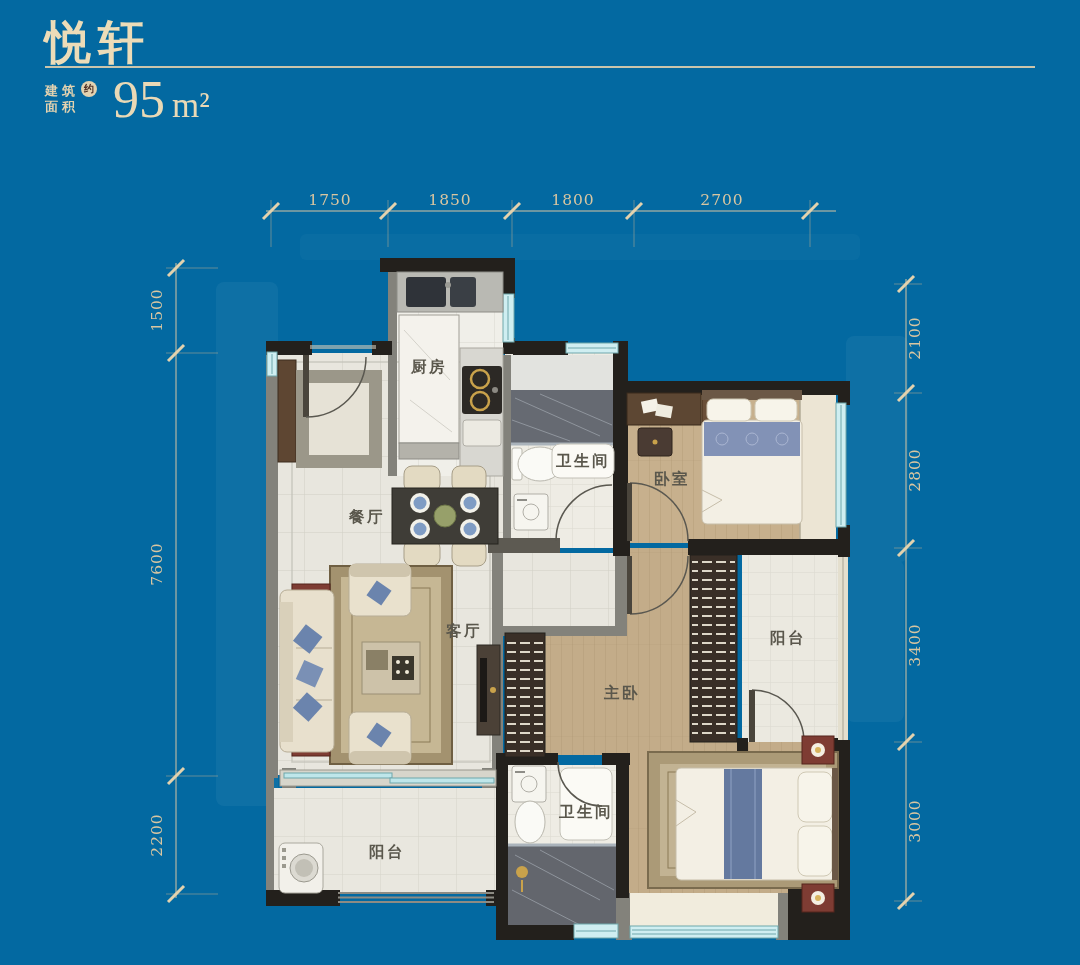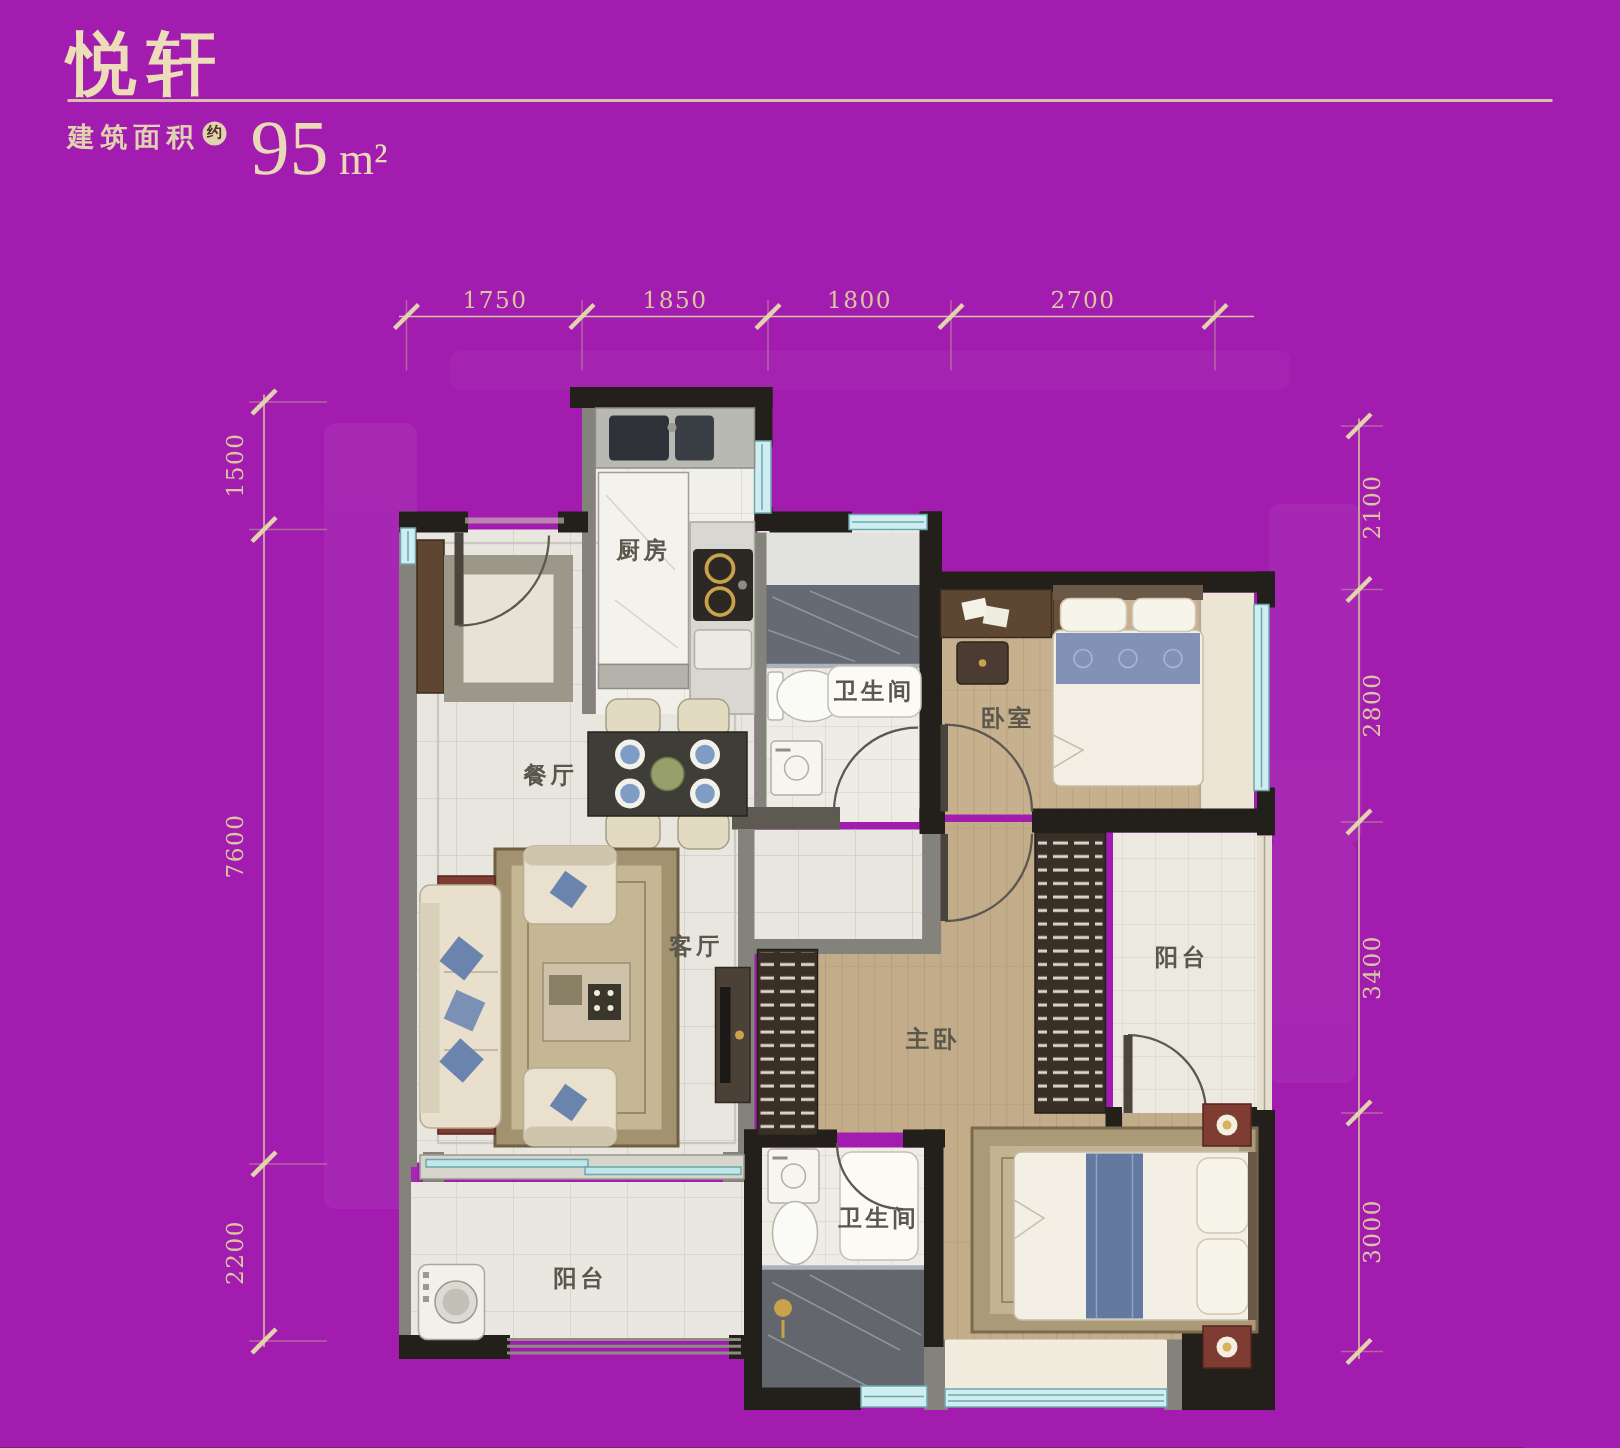--- a/index.html
+++ b/index.html
@@ -1,31 +1,31 @@
 <!DOCTYPE html>
 <html><head>
 <meta charset="utf-8">
 <style>
   html,body{margin:0;padding:0;background:#4f3228;}
-  #stage{position:relative;width:1080px;height:965px;background:#a21caf;overflow:hidden;
+  #stage{position:relative;width:1080px;height:965px;background:#0369a1;overflow:hidden;
          font-family:"Liberation Sans",sans-serif;}
   
   .hdr-title{position:absolute;left:45px;top:12px;font-size:46px;font-weight:800;
              letter-spacing:7px;color:#ecdcb8;}
   .hdr-rule{position:absolute;left:45px;top:66px;width:990px;height:2px;background:#e0cfad;opacity:.9;}
   .hdr-area{position:absolute;left:45px;top:78px;display:flex;align-items:flex-start;}
-  .area-label{display:flex;flex-direction:row;font-size:18px;line-height:16px;
+  .area-label{display:flex;flex-direction:column;font-size:13px;line-height:16px;
               letter-spacing:4px;color:#e2d2b0;font-weight:600;margin-top:5px;}
   .approx-badge{width:16px;height:16px;border-radius:50%;background:#e2d2b0;color:#4f3228;
                 font-size:10px;line-height:16px;text-align:center;font-weight:700;
                 margin-left:2px;margin-top:3px;}
   .area-value{display:flex;align-items:baseline;margin-left:16px;color:#ead9b6;
               font-family:"Liberation Serif","DejaVu Serif",serif;}
   .area-value .num{font-size:52px;line-height:44px;}
-  .area-value .unit{font-size:30px;margin-left:7px;}
+  .area-value .unit{font-size:35px;margin-left:7px;}
   svg{position:absolute;left:0;top:0;}
   svg text{font-family:"Liberation Sans",sans-serif;}
   .dim-text{font-family:"DejaVu Serif","Liberation Serif",serif;font-size:15.5px;fill:#d9c6a1;letter-spacing:1px;}
   .room-label{font-size:15.5px;font-weight:600;fill:#5a574c;letter-spacing:2.5px;}
 </style>
 </head>
 <body>
 
 <div id="stage">
 

